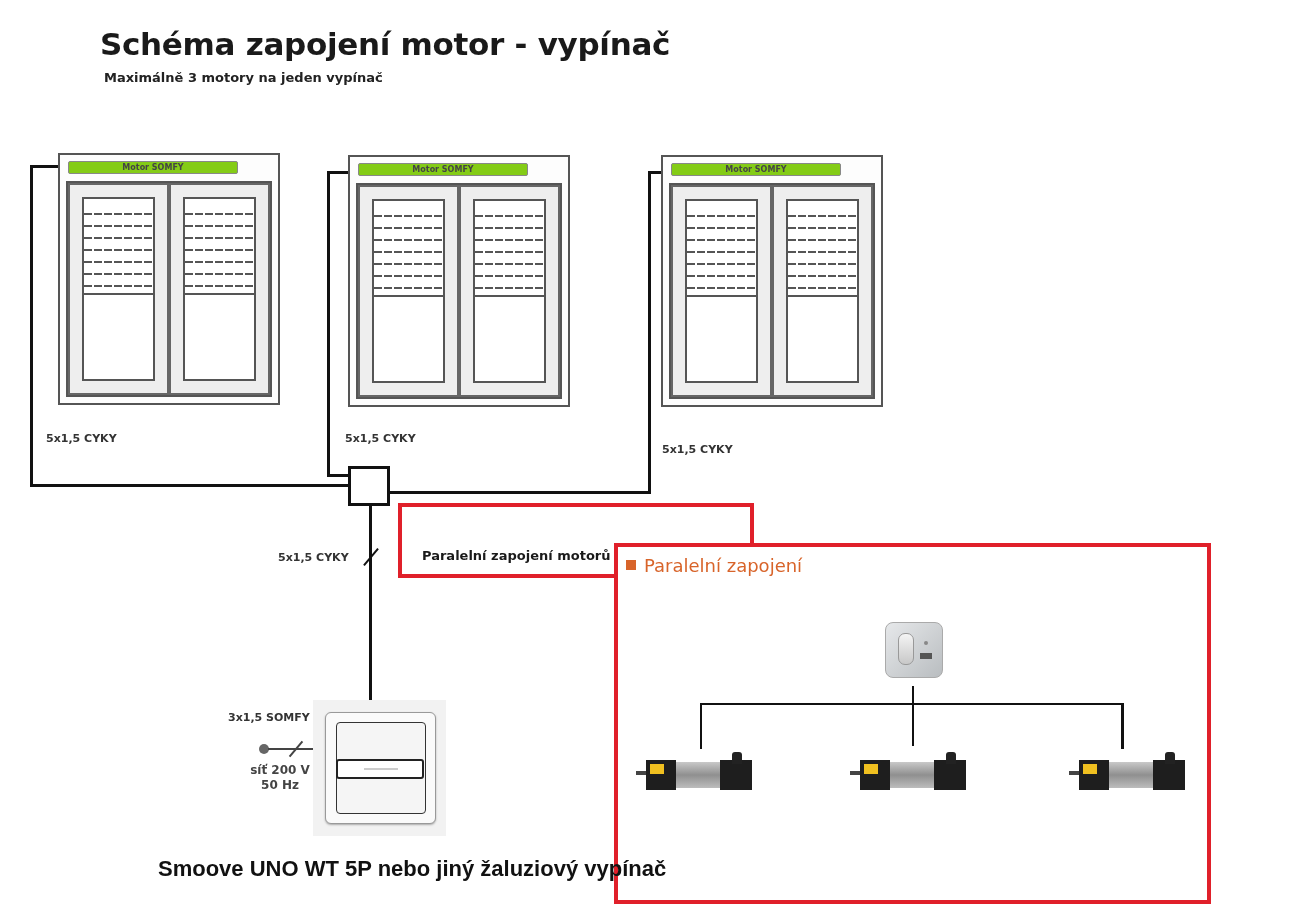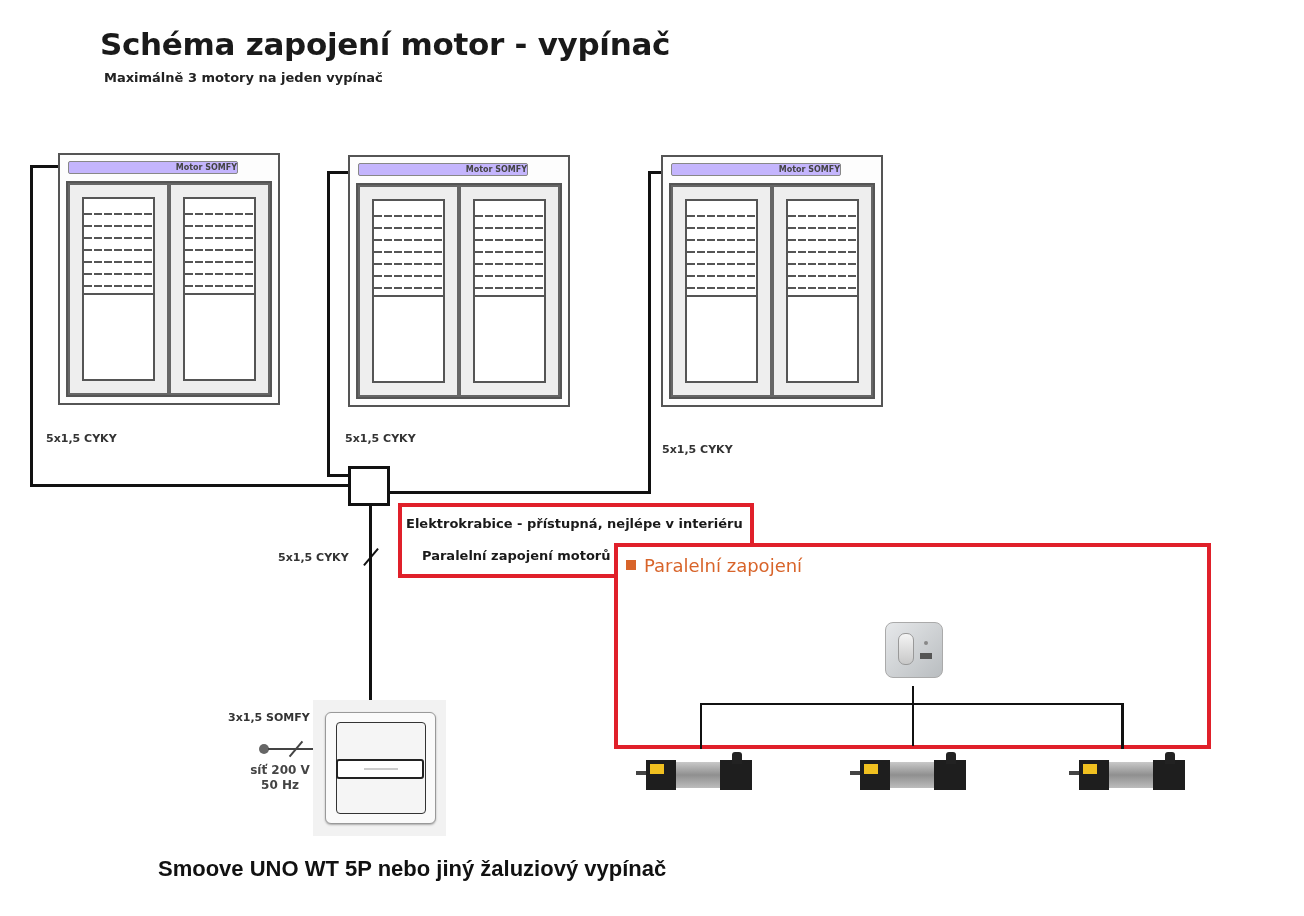--- a/index.html
+++ b/index.html
@@ -5,21 +5,21 @@
   html, body { margin: 0; padding: 0; background: #ffffff; }
   body { width: 1304px; height: 916px; position: relative; overflow: hidden;
          font-family: "DejaVu Sans", sans-serif; color: #111; }
   .abs { position: absolute; }
   .title { left: 100px; top: 26px; font-size: 31px; font-weight: bold; color: #1a1a1a; letter-spacing: -0.3px; }
   .subtitle { left: 104px; top: 70px; font-size: 13px; font-weight: bold; color: #222; }
   .cable-label { font-size: 11px; font-weight: bold; color: #333; }
   .wire { position: absolute; background: #111; }
   .window { position: absolute; width: 222px; height: 252px; border: 2px solid #555; background: #fdfdfd; box-sizing: border-box; }
   .window .motor-bar { position: absolute; left: 8px; top: 6px; width: 168px; height: 11px; border: 1px solid #888;
-       border-radius: 2px; font-size: 8px; font-weight: bold; text-align: right; line-height: 11px; color: #444; background:#c4b5fd;}
+       border-radius: 2px; font-size: 8px; font-weight: bold; text-align: center; line-height: 11px; color: #444; background:#84cc16;}
   .window .frame { position: absolute; left: 6px; top: 26px; right: 6px; bottom: 6px; border: 2px solid #555; display: flex; }
   .window .sash { flex: 1; position: relative; border: 2px solid #666; margin: 0; background: #eee; }
   .window .pane { position: absolute; left: 12px; right: 12px; top: 12px; bottom: 12px; border: 2px solid #555; background: #fff; }
   .window .blind { position: absolute; left: 0; right: 0; top: 0; height: 94px; border-bottom: 2px solid #555;
        background: repeating-linear-gradient(to bottom, transparent 0 10px, #555 10px 12px, transparent 12px 12px); background-position: 0 4px; }
   .window .blind::after { content: ""; position: absolute; left: 0; right: 0; top: 0; bottom: 0;
        background: repeating-linear-gradient(to right, transparent 0 8px, #fff 8px 10px); }
   .junction { position: absolute; left: 348px; top: 466px; width: 42px; height: 40px; border: 3px solid #111; background: #fff; box-sizing: border-box; }
   .redbox { position: absolute; border: 4px solid #e0202a; background: #fff; box-sizing: border-box; }
   .info-line { position: absolute; font-size: 13px; font-weight: bold; color: #1a1a1a; }
@@ -114,25 +114,24 @@
 </div>
 
 <div class="abs cable-label" style="left:46px; top:432px;">5x1,5 CYKY</div>
 <div class="abs cable-label" style="left:345px; top:432px;">5x1,5 CYKY</div>
 <div class="abs cable-label" style="left:662px; top:443px;">5x1,5 CYKY</div>
 <div class="abs cable-label" style="left:278px; top:551px;">5x1,5 CYKY</div>
 
 <div class="junction"></div>
 
 <div class="redbox" style="left:398px; top:503px; width:356px; height:75px;">
-  <div class="info-line" style="left:4px; top:9px;">Elektrokrabice - přístupná, nejlépe v interiéru</div>
   <div class="info-line" style="left:20px; top:41px;">Paralelní zapojení motorů</div>
 </div>
 
-<div class="redbox" style="left:614px; top:543px; width:597px; height:206px;">
+<div class="redbox" style="left:614px; top:543px; width:597px; height:361px;">
   <div class="abs par-title" style="left:8px; top:8px;">
     <span class="par-square"></span><span>Paralelní zapojení</span>
   </div>
 </div>
 
 <div class="controller">
   <div class="rocker"></div>
   <div class="led"></div>
   <div class="badge"></div>
 </div>

